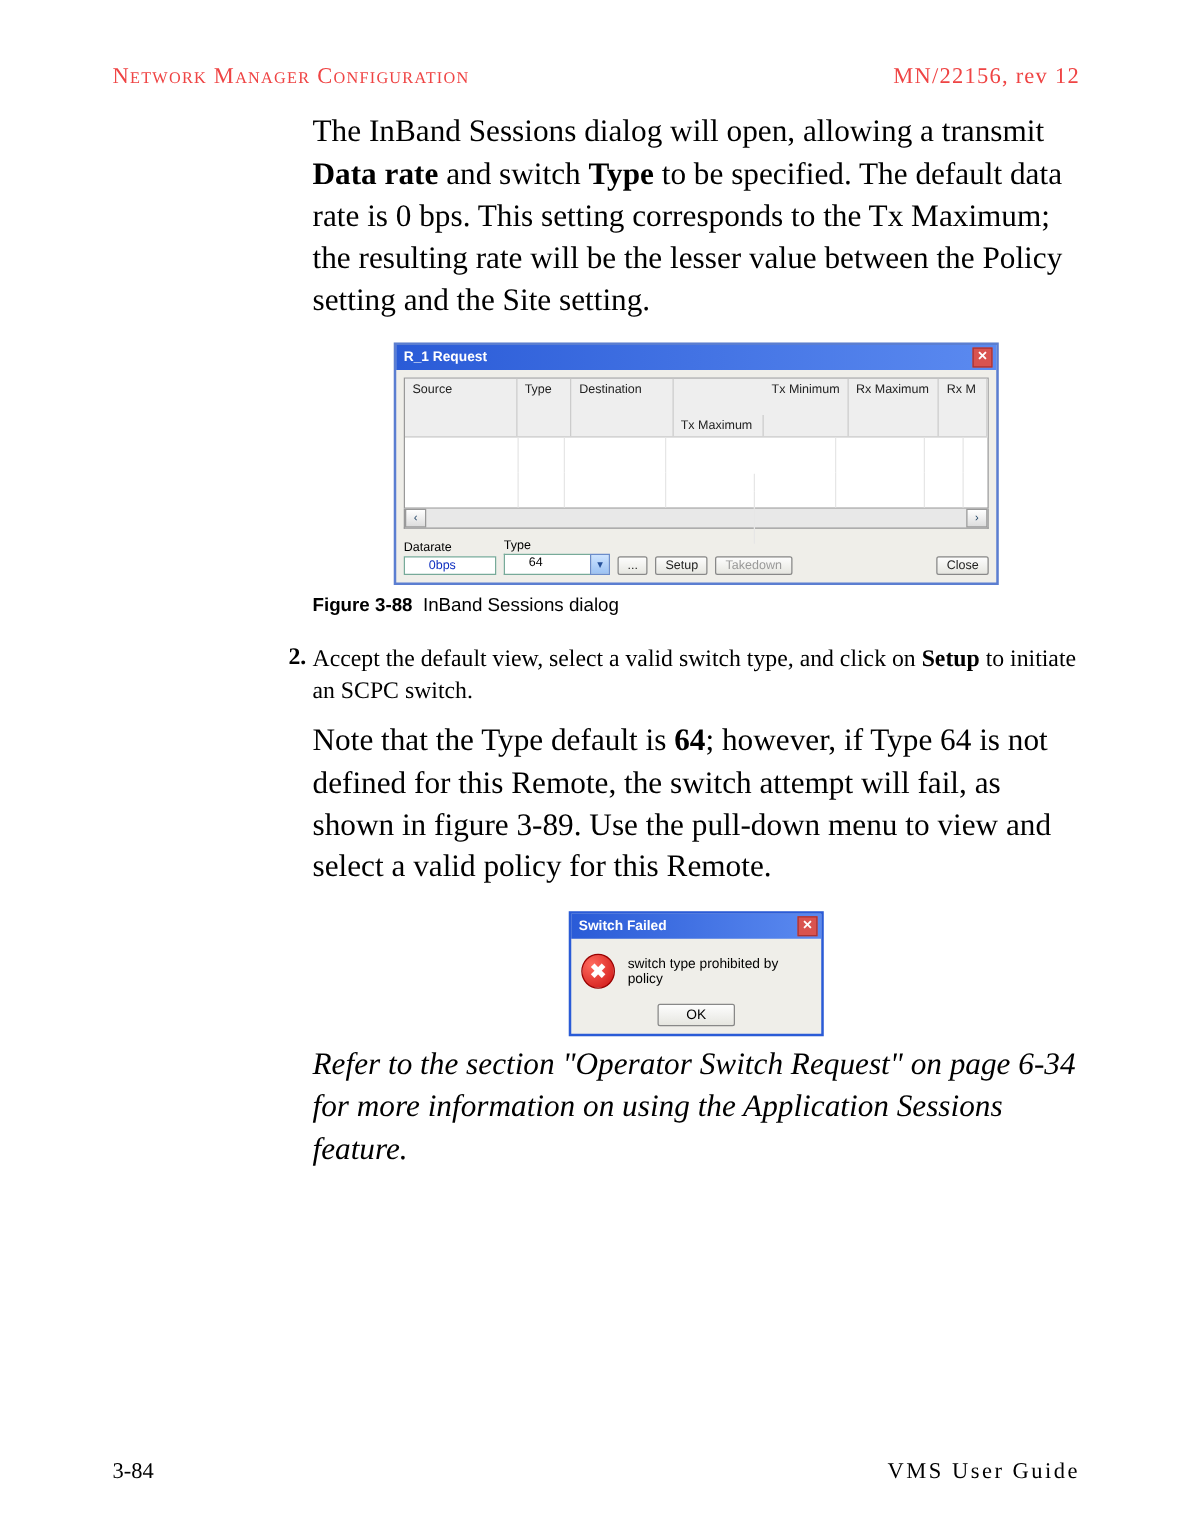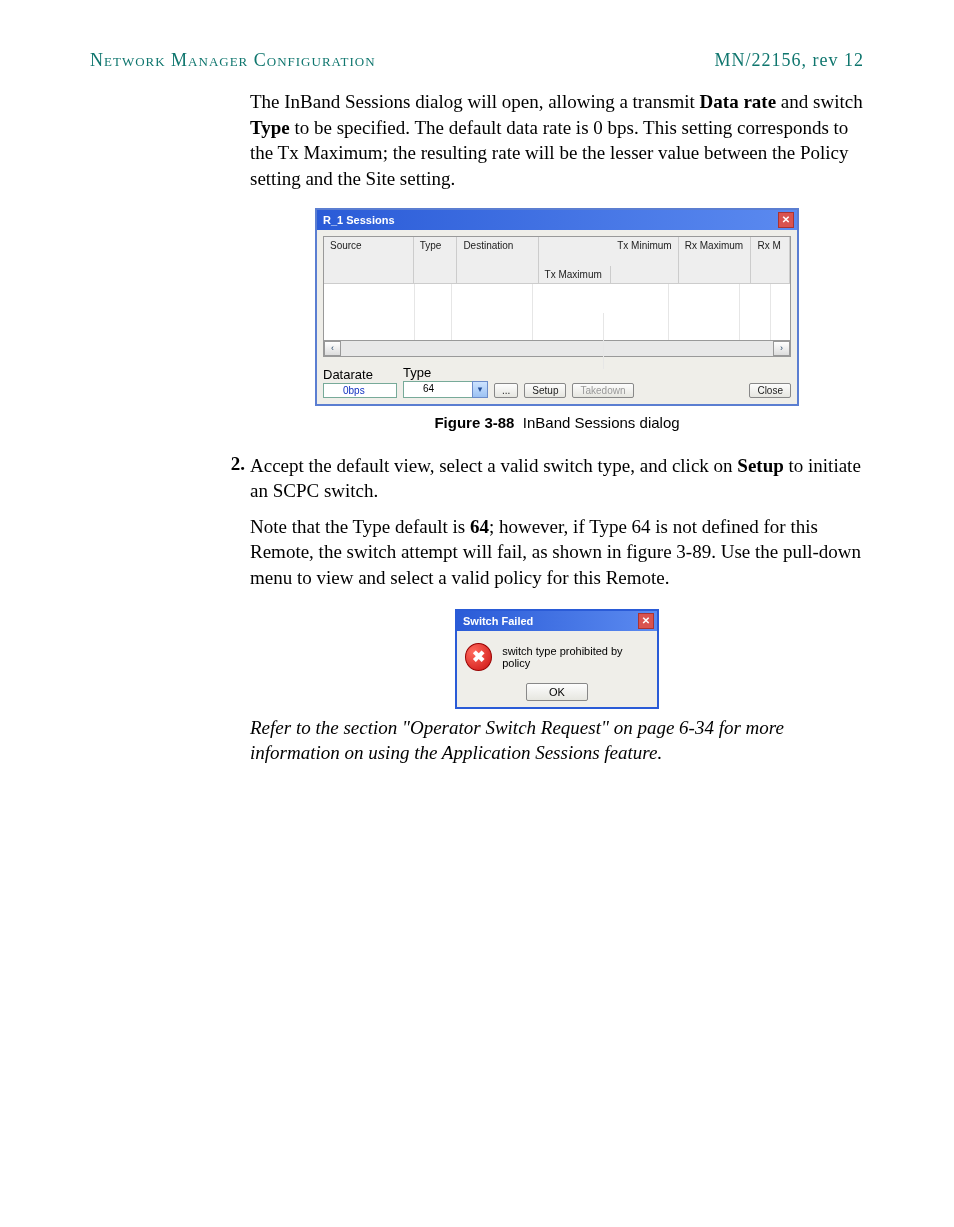--- a/index.html
+++ b/index.html
@@ -15,39 +15,38 @@
     margin: 0 auto;
     padding: 50px 90px 40px 90px;
     box-sizing: border-box;
     position: relative;
   }
   .header-row {
     display: flex;
     justify-content: space-between;
     font-size: 18px;
     letter-spacing: 1px;
-    color: #0f766e;
+    color: #ef4444;
     margin-bottom: 18px;
   }
   .header-left {
     font-variant: small-caps;
   }
   .body-block {
     margin-left: 160px;
     margin-right: 0;
   }
   .para {
-    font-size: 19px;
+    font-size: 25px;
     line-height: 1.35;
     margin: 0 0 16px 0;
   }
   .bold { font-weight: bold; }
   .italic { font-style: italic; }
   .figure-caption {
-    text-align: center;
     font-family: Arial, Helvetica, sans-serif;
     font-size: 15px;
     margin: 8px 0 22px 0;
   }
   .figure-caption .fnum { font-weight: bold; }
   .step-row {
     display: flex;
     margin-bottom: 10px;
   }
   .step-num {
@@ -148,21 +147,21 @@
     display: flex; align-items: center; justify-content: center;
     font-size: 9px; color: #246;
   }
   .d1-bottom {
     display: flex;
     align-items: flex-end;
     gap: 6px;
     padding-top: 8px;
   }
   .field { display: flex; flex-direction: column; }
-  .field-label { font-size: 13px; margin-bottom: 1px; }
+  .field-label { font-size: 10px; margin-bottom: 1px; }
   .txtbox {
     background: #fff; border: 1px solid #7a9; padding: 1px 19px;
     font-size: 10px; min-width: 30px;
     color: #1030c0;
   }
   .combo {
     display: flex;
   }
   .combo .txtbox { border-right: none; }
   .combo .dd {
@@ -237,21 +236,21 @@
   </div>
 
   <div class="body-block">
 
     <p class="para">
       <span>The InBand Sessions dialog will open, allowing a transmit </span><span class="bold">Data rate</span><span> and switch </span><span class="bold">Type</span><span> to be specified. The default data rate is 0 bps. This setting corresponds to the Tx Maximum; the resulting rate will be the lesser value between the Policy setting and the Site setting.</span>
     </p>
 
     <div class="dialog1">
       <div class="titlebar">
-        <span>R_1 Sessions</span>
+        <span>R_1 Request</span>
         <span class="closex">✕</span>
       </div>
       <div class="d1-body">
         <div class="grid-wrap">
           <div class="grid-head">
             <div class="col-source">Source</div>
             <div class="col-type">Type</div>
             <div class="col-dest">Destination</div>
             <div class="col-txmax">Tx Maximum</div>
             <div class="col-txmin">Tx Minimum</div>
@@ -352,14 +351,18 @@
     </div>
 
 
     <p class="para italic">
       <span>Refer to the section "Operator Switch Request" on page 6-34 for more information on using the Application Sessions feature</span><span>.</span>
     </p>
 
 
   </div>
 
+  <div class="footer-row">
+    <span>3-84</span>
+    <span class="footer-right">VMS User Guide</span>
+  </div>
 
 </div>
 
 </body></html>

